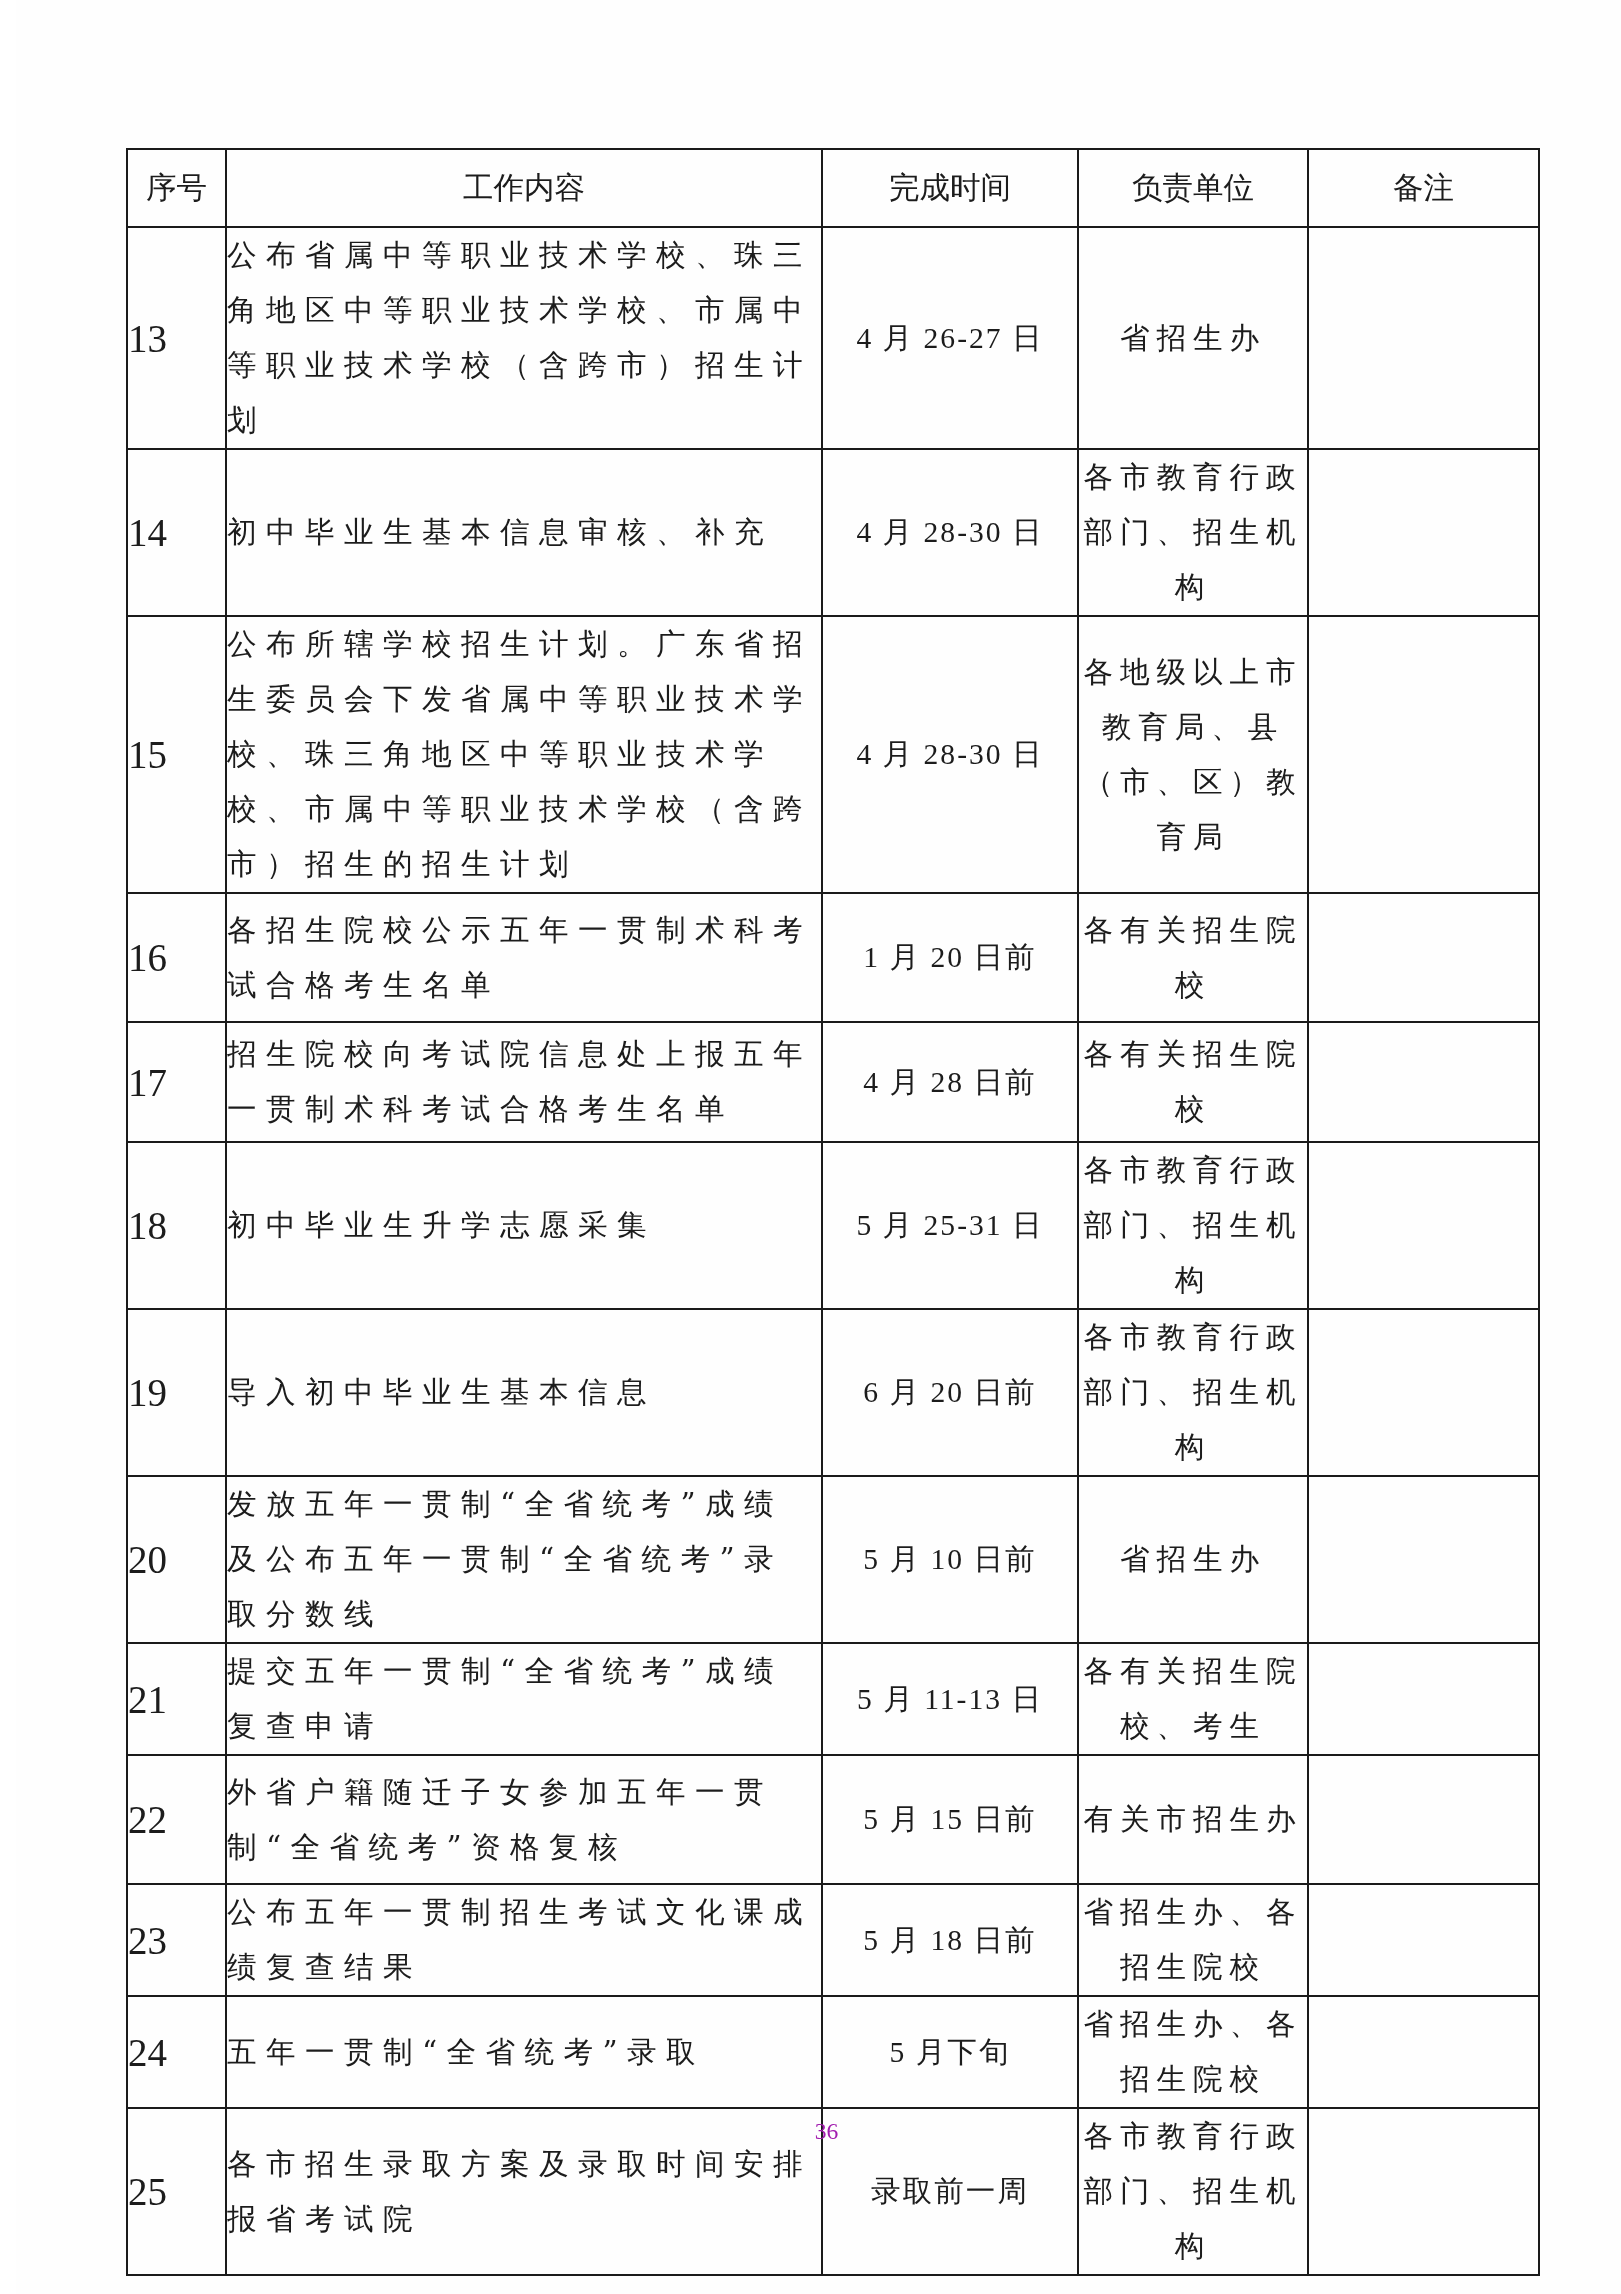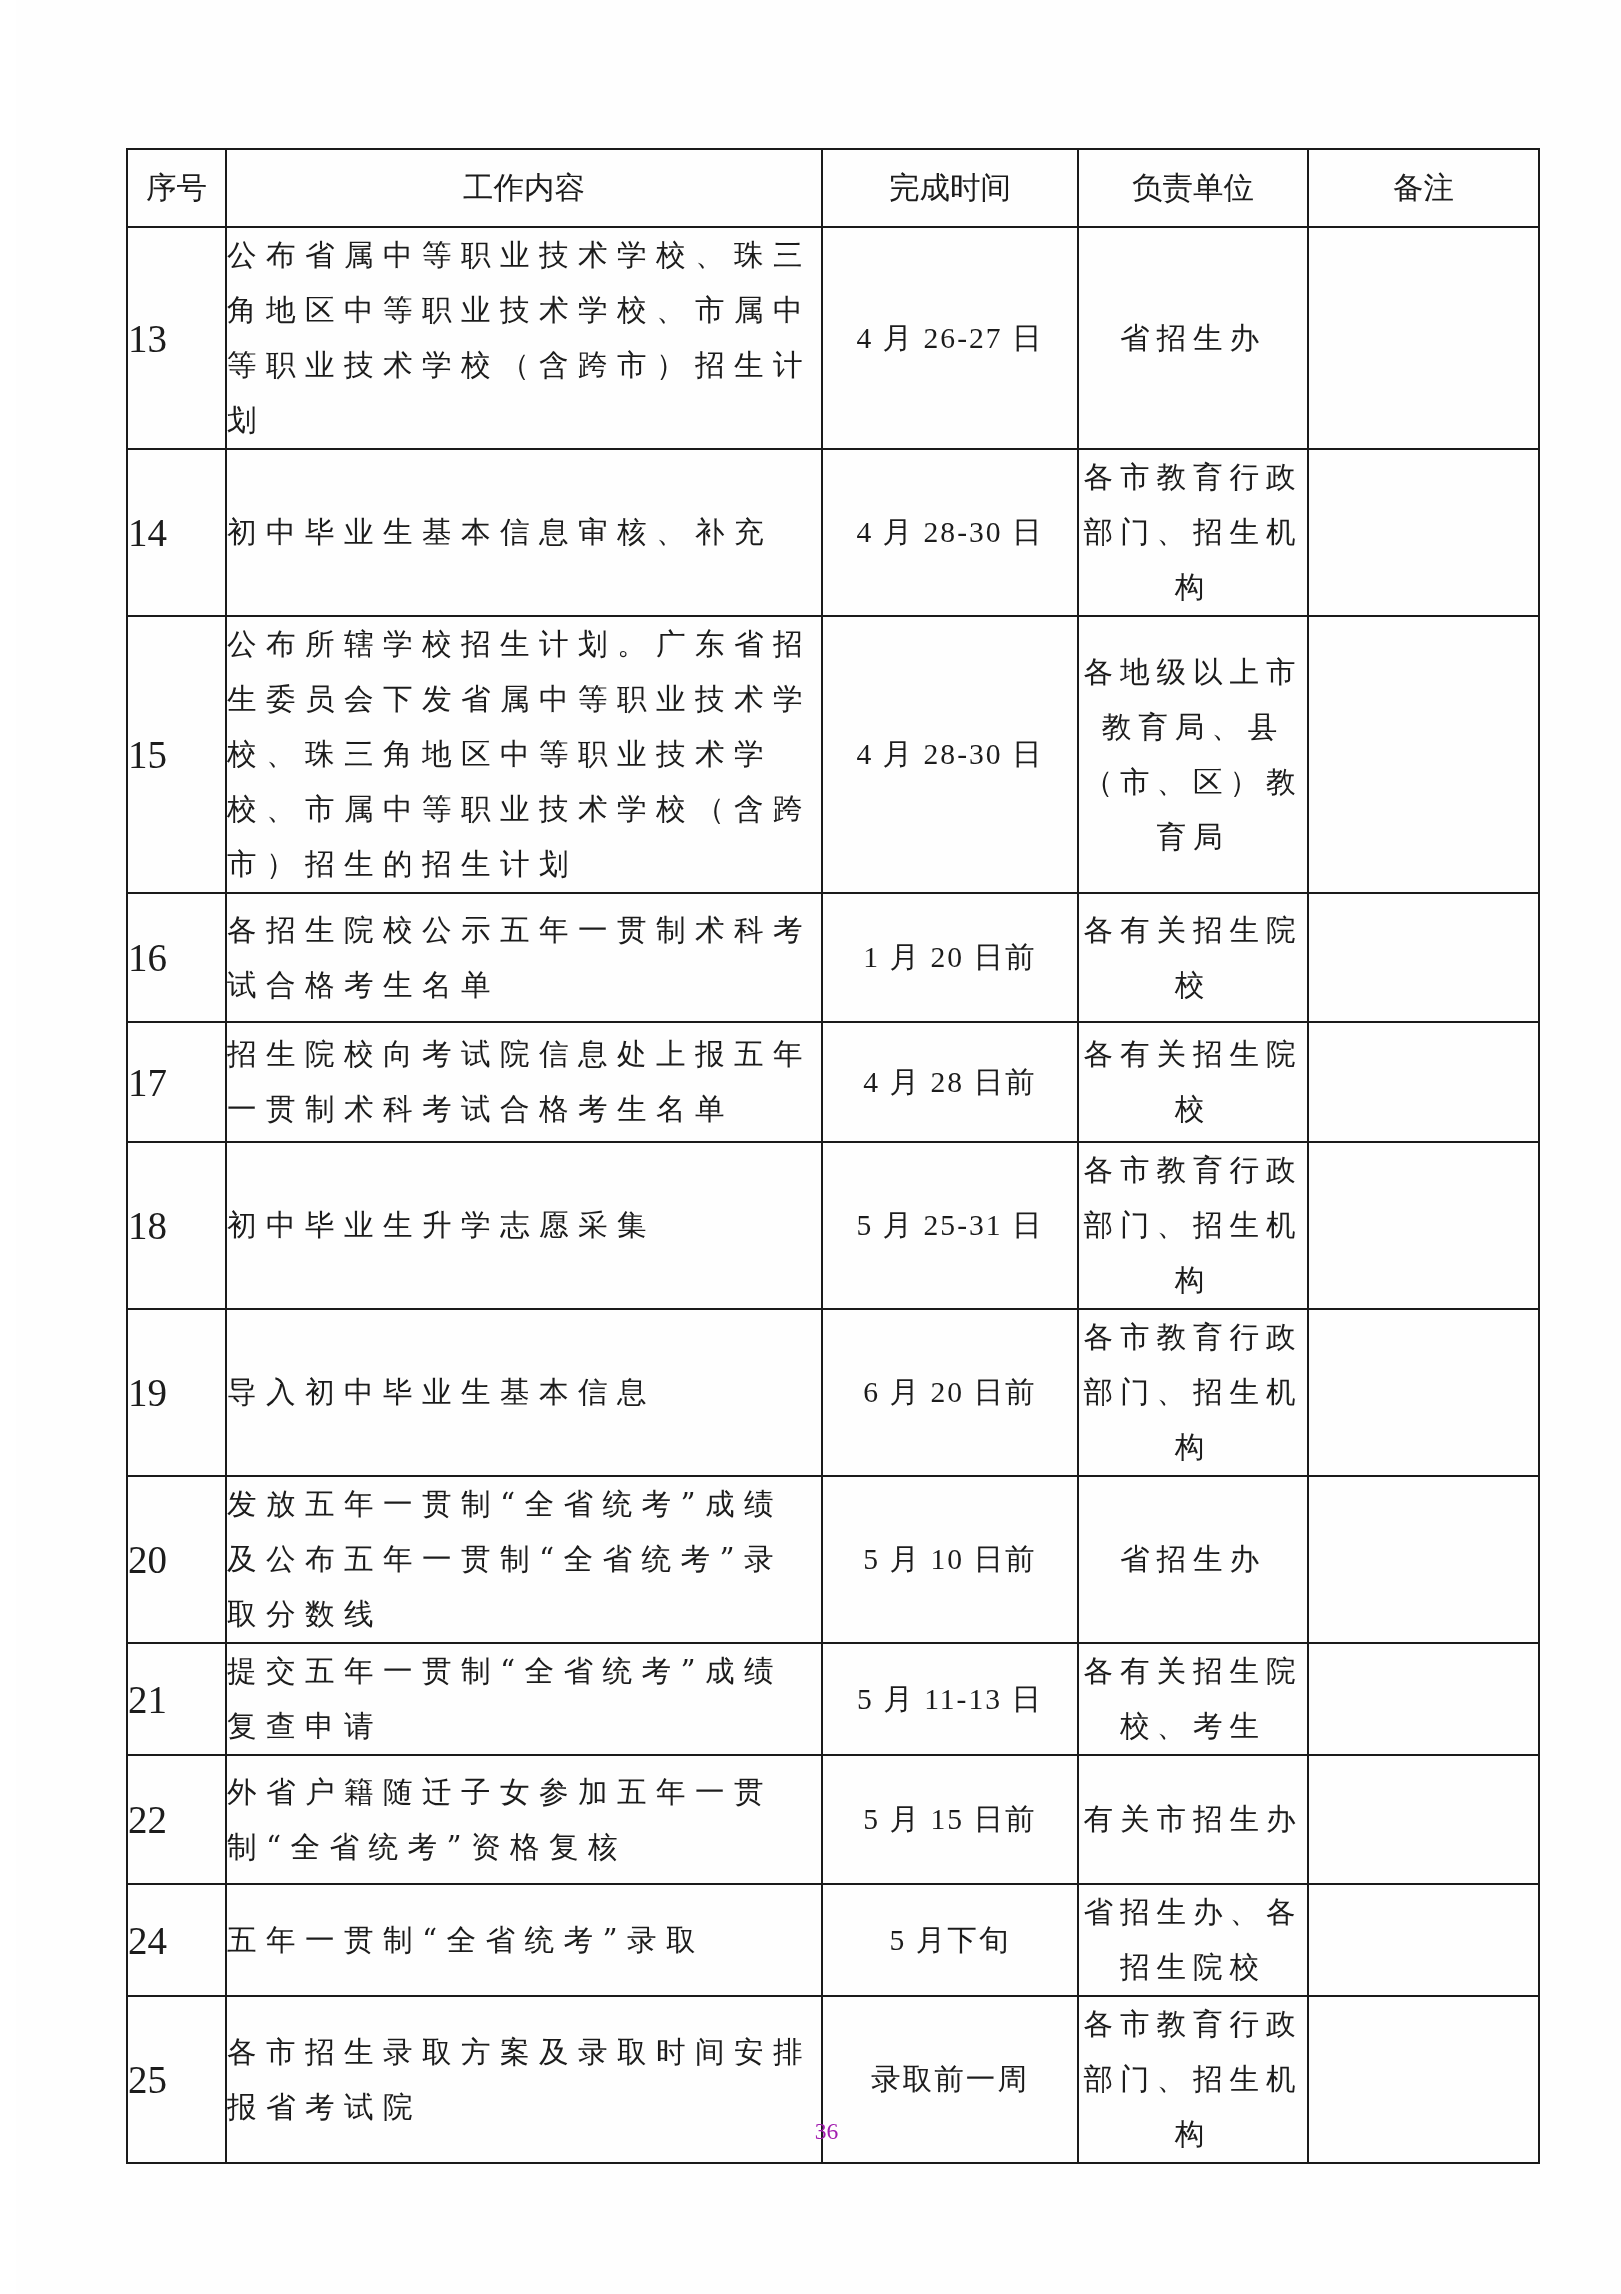--- a/index.html
+++ b/index.html
@@ -125,20 +125,27 @@
         <td class="note"></td>
       </tr>
       <tr style="height:129px">
         <td class="seq">22</td>
         <td class="content">外省户籍随迁子女参加五年一贯制“全省统考”资格复核</td>
         <td class="time">5 月 15 日前</td>
         <td class="unit">有关市招生办</td>
         <td class="note"></td>
       </tr>
       <tr style="height:110px">
+        <td class="seq">23</td>
+        <td class="content">公布五年一贯制招生考试文化课成绩复查结果</td>
+        <td class="time">5 月 18 日前</td>
+        <td class="unit">省招生办、各招生院校</td>
+        <td class="note"></td>
+      </tr>
+      <tr style="height:110px">
         <td class="seq">24</td>
         <td class="content">五年一贯制“全省统考”录取</td>
         <td class="time">5 月下旬</td>
         <td class="unit">省招生办、各招生院校</td>
         <td class="note"></td>
       </tr>
       <tr style="height:165px">
         <td class="seq">25</td>
         <td class="content">各市招生录取方案及录取时间安排报省考试院</td>
         <td class="time">录取前一周</td>

